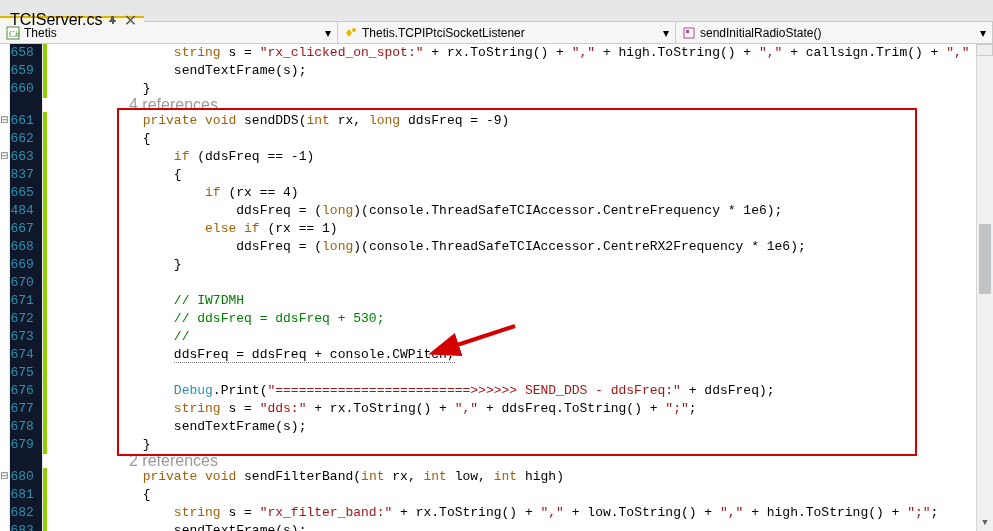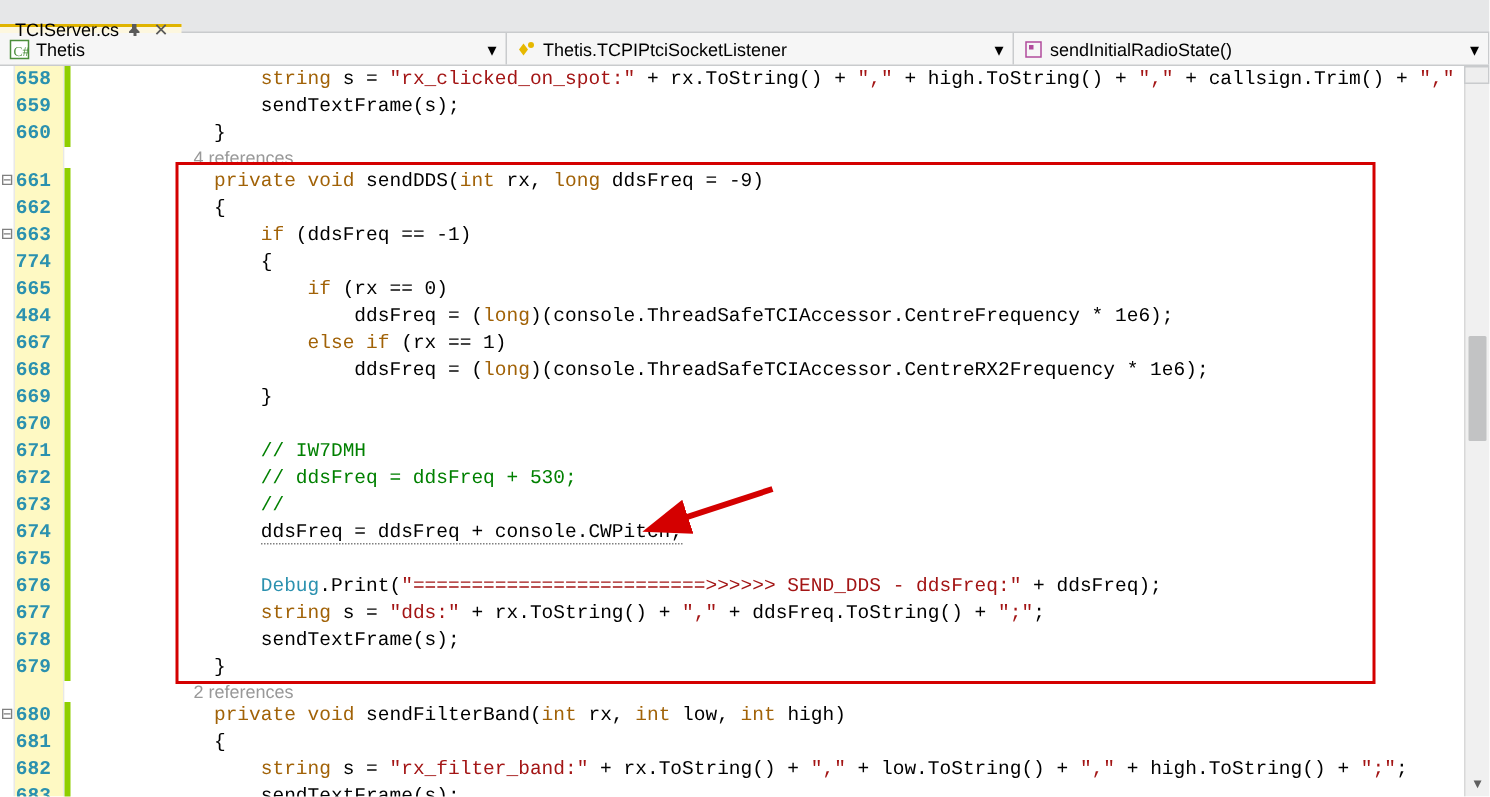--- a/index.html
+++ b/index.html
@@ -21,21 +21,21 @@
     border-bottom: 1px solid #c9cbcd;
   }
   .tab {
     background: #fdf7df;
     border-top: 2px solid #e0b400;
     padding: 2px 8px 2px 10px;
     display: flex;
     align-items: center;
     gap: 6px;
     font-family: "Segoe UI", Tahoma, sans-serif;
-    font-size: 12px;
+    font-size: 16px;
     margin-top: 16px;
   }
   .tab .pin {
     width: 10px; height: 10px;
     display:inline-flex; align-items:center; justify-content:center;
   }
   .tab .close {
     width: 12px; height: 12px;
     display:inline-flex; align-items:center; justify-content:center;
     color:#5a5a5a;
@@ -72,26 +72,25 @@
     position:relative;
     background:#fff;
   }
   .gutter-outline {
     width: 28px;
     background:#fff;
     border-right:1px solid #e8e8e8;
   }
   .gutter-ln {
     width: 48px;
-    background:#fef9c3;
+    background:#0f172a;
     text-align:right;
     padding-right:8px;
     color:#2b91af;
     border-right:1px solid #e8e8e8;
-    font-weight:bold;
   }
   .gutter-change {
     width: 6px;
     background:#fff;
     position:relative;
   }
   .change-mark {
     position:absolute;
     left:0; width:4px;
     background:#8fce00;
@@ -103,21 +102,21 @@
   }
   .line {
     height: 18px;
     line-height:18px;
     white-space: pre;
     position:relative;
   }
   .ln { height:18px; line-height:18px; }
   .ol { height:18px; line-height:18px; text-align:center; color:#808080; }
   .ref-lens {
-    font-size:12px;
+    font-size:16px;
     color:#999;
     height:14px;
     line-height:14px;
     padding-left: 80px;
     font-family:"Segoe UI", Tahoma, sans-serif;
   }
   
   .kw  { color:#a16207; }
   .typ { color:#2b91af; }
   .str { color:#a31515; }
@@ -244,21 +243,21 @@
   </div>
 
   <div class="gutter-ln">
     <div class="ln">658</div>
       <div class="ln">659</div>
       <div class="ln">660</div>
     <div class="ln" style="height:14px"></div>
     <div class="ln">661</div>
       <div class="ln">662</div>
       <div class="ln">663</div>
-      <div class="ln">774</div>
+      <div class="ln">837</div>
       <div class="ln">665</div>
       <div class="ln">484</div>
       <div class="ln">667</div>
       <div class="ln">668</div>
       <div class="ln">669</div>
       <div class="ln">670</div>
       <div class="ln">671</div>
       <div class="ln">672</div>
       <div class="ln">673</div>
       <div class="ln">674</div>
@@ -285,21 +284,21 @@
     <div class="line">                <span class="kw">string</span><span class="txt"> s = </span><span class="str">"rx_clicked_on_spot:"</span><span class="txt"> + rx.ToString() + </span><span class="str">","</span><span class="txt"> + high.ToString() + </span><span class="str">","</span><span class="txt"> + callsign.Trim() + </span><span class="str">","</span><span class="txt"> + </span></div>
     <div class="line">                <span class="txt">sendTextFrame(s);</span></div>
     <div class="line">            <span class="txt">}</span></div>
 
     <div class="ref-lens">4 references</div>
 
     <div class="line">            <span class="kw">private</span><span class="kw"> void</span><span class="txt"> sendDDS(</span><span class="kw">int</span><span class="txt"> rx, </span><span class="kw">long</span><span class="txt"> ddsFreq = -9)</span></div>
     <div class="line">            <span class="txt">{</span></div>
     <div class="line">                <span class="kw">if</span><span class="txt"> (ddsFreq == -1)</span></div>
     <div class="line">                <span class="txt">{</span></div>
-    <div class="line">                    <span class="kw">if</span><span class="txt"> (rx == 0)</span></div>
+    <div class="line">                    <span class="kw">if</span><span class="txt"> (rx == 4)</span></div>
     <div class="line">                        <span class="txt">ddsFreq = (</span><span class="kw">long</span><span class="txt">)(console.ThreadSafeTCIAccessor.CentreFrequency * 1e6);</span></div>
     <div class="line">                    <span class="kw">else</span><span class="kw"> if</span><span class="txt"> (rx == 1)</span></div>
     <div class="line">                        <span class="txt">ddsFreq = (</span><span class="kw">long</span><span class="txt">)(console.ThreadSafeTCIAccessor.CentreRX2Frequency * 1e6);</span></div>
     <div class="line">                <span class="txt">}</span></div>
     <div class="line"> </div>
     <div class="line">                <span class="cmt">// IW7DMH</span></div>
     <div class="line">                <span class="cmt">// ddsFreq = ddsFreq + 530;</span></div>
     <div class="line">                <span class="cmt">//</span></div>
     <div class="line">                <span class="txt"><span class="dotted-under">ddsFreq = ddsFreq + console.CWPitch;</span></span></div>
     <div class="line"> </div>

